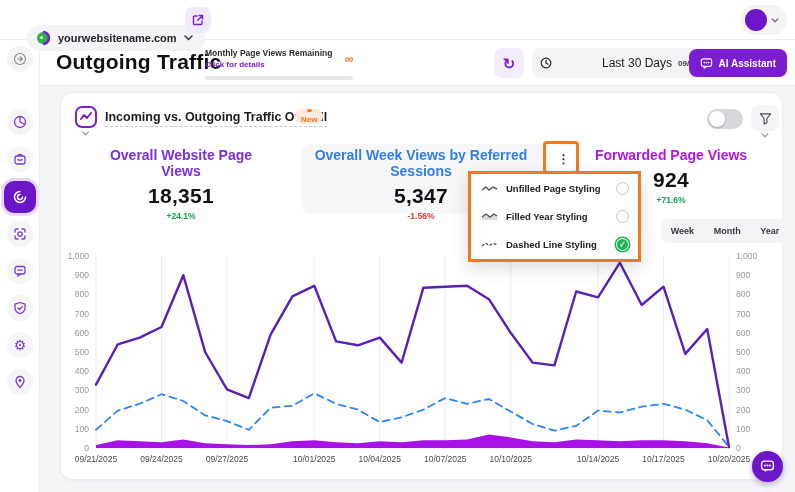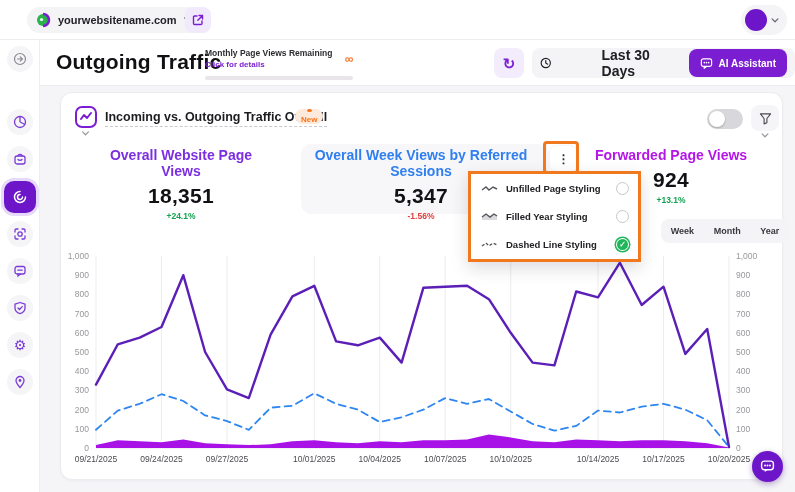--- a/index.html
+++ b/index.html
@@ -2,21 +2,21 @@
 <html><head>
 <meta charset="utf-8">
 <style>
   * { margin:0; padding:0; box-sizing:border-box; }
   html,body { width:795px; height:492px; }
   body { font-family:"Liberation Sans", sans-serif; background:#f5f4f7; overflow:hidden; }
   .screen { position:relative; width:795px; height:492px; background:#f5f4f7; }
 
   
   .topbar { position:absolute; left:0; top:0; width:795px; height:40px; background:#fff; border-bottom:1px solid #ededf0; z-index:5; }
-  .site-pill { position:absolute; left:27px; top:7px; height:26px; display:flex; align-items:center; gap:7px; background:#f4f3f6; border-radius:13px; padding:0 12px 0 8px; cursor:pointer; }
+  .site-pill { position:absolute; left:27px; top:25px; height:26px; display:flex; align-items:center; gap:7px; background:#f4f3f6; border-radius:13px; padding:0 12px 0 8px; cursor:pointer; }
   .site-name { font-size:11px; font-weight:700; color:#232327; }
   .ext-btn { position:absolute; left:185px; top:7px; width:26px; height:26px; background:#f1e9fc; border-radius:8px; display:flex; align-items:center; justify-content:center; cursor:pointer; }
   .avatar-pill { position:absolute; right:8px; top:5px; height:30px; display:flex; align-items:center; gap:4px; background:#f4f3f6; border-radius:15px; padding:0 8px 0 4px; cursor:pointer; }
   .avatar-circle { width:22px; height:22px; border-radius:50%; background:#6d16c9; }
 
   
   .sidebar { position:absolute; left:0; top:40px; width:40px; height:452px; background:#fff; border-right:1px solid #eeedf1; z-index:4; }
   .side-btn { position:absolute; left:7px; width:26px; height:26px; border-radius:50%; background:#f5f4f6; display:flex; align-items:center; justify-content:center; cursor:pointer; }
   .side-btn.active { left:4px; width:32px; height:32px; border-radius:10px; background:#6d16c9; box-shadow:0 0 0 3px #e7d9fb; }
 
@@ -24,21 +24,21 @@
   .header-strip { position:absolute; left:40px; top:40px; width:755px; height:46px; background:#fff; border-bottom:1px solid #ebebee; z-index:3; }
   .page-title { position:absolute; left:16px; top:10px; font-size:21px; font-weight:700; color:#111114; letter-spacing:.2px; }
   .monthly { position:absolute; left:165px; top:8px; width:160px; }
   .monthly-label { font-size:8.5px; font-weight:700; color:#2c2c30; }
   .monthly-link { font-size:8px; font-weight:700; color:#7c22d4; cursor:pointer; margin-top:2px; }
   .monthly-inf { position:absolute; left:305px; top:12px; font-size:12px; font-weight:700; color:#f4762c; }
   .monthly-bar { position:absolute; left:165px; top:36px; width:148px; height:4px; border-radius:2px; background:#e8e6e9; }
   .refresh-btn { position:absolute; left:454px; top:8px; width:30px; height:30px; border-radius:8px; background:#f3ecfc; display:flex; align-items:center; justify-content:center; cursor:pointer; }
   .refresh-glyph { font-size:15px; color:#7c22d4; font-weight:700; line-height:1; }
   .date-pill { position:absolute; left:492px; top:8px; height:30px; display:flex; align-items:center; gap:6px; background:#f4f3f6; border-radius:8px; padding:0 8px; cursor:pointer; }
-  .range-label { font-size:14px; font-weight:700; color:#202024;padding-left:44px; }
+  .range-label { font-size:12px; font-weight:400; color:#202024;padding-left:44px; }
   .date-range { font-size:8px; font-weight:600; color:#3a3a40; }
   .ai-btn { position:absolute; right:8px; top:9px; height:28px; display:flex; align-items:center; gap:6px; background:#7b1ed2; border-radius:8px; padding:0 11px; cursor:pointer; }
   .ai-label { font-size:10px; font-weight:700; color:#fff; }
 
   
   .card { position:absolute; left:60px; top:92px; width:723px; height:388px; background:#fff; border:1px solid #ececf0; border-radius:12px; box-shadow:0 1px 3px rgba(20,20,40,.04); z-index:2; }
   .card-icon { position:absolute; left:12px; top:11px; width:26px; height:26px; }
   .card-icon-chevron { position:absolute; left:20px; top:38px; }
   .card-title { position:absolute; left:44px; top:17px; font-size:12.5px; font-weight:700; color:#1c1c20; border-bottom:1.5px dashed #c8c8cd; padding-bottom:2px; }
   .new-badge { position:absolute; left:234px; top:16px; height:15px; display:flex; align-items:center; gap:3px; background:#fdeadc; border-radius:8px; padding:0 6px;flex-direction:column; }
@@ -240,21 +240,21 @@
       <div class="metric-delta up">+24.1%</div>
     </div>
     <div class="metric m2">
       <div class="metric-label" style="color: rgb(47, 127, 240);">Overall Week Views by Referred Sessions</div>
       <div class="metric-value">5,347</div>
       <div class="metric-delta down">-1.56%</div>
     </div>
     <div class="metric m3">
       <div class="metric-label" style="color: rgb(181, 22, 232);">Forwarded Page Views</div>
       <div class="metric-value">924</div>
-      <div class="metric-delta up">+13.1%</div>
+      <div class="metric-delta up">+71.6%</div>
     </div>
 
     <div class="kebab-btn">
       <span class="kebab-glyph">⋮</span>
     </div>
     <div class="kebab-annot"></div>
 
     <div class="period-tabs">
       <span class="period-tab">Week</span>
       <span class="period-tab">Month</span>

